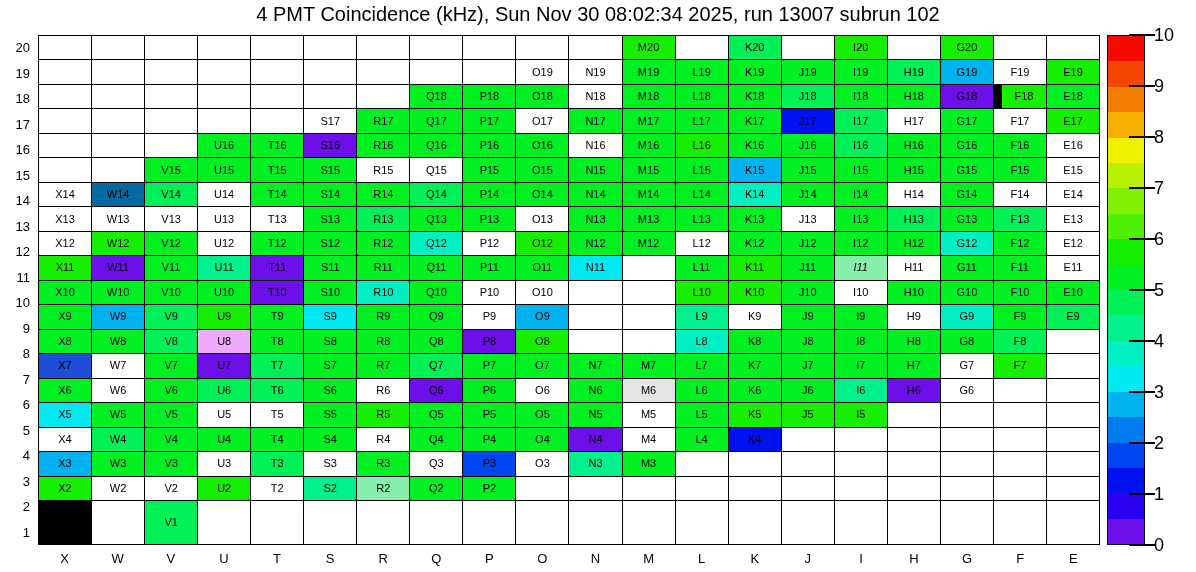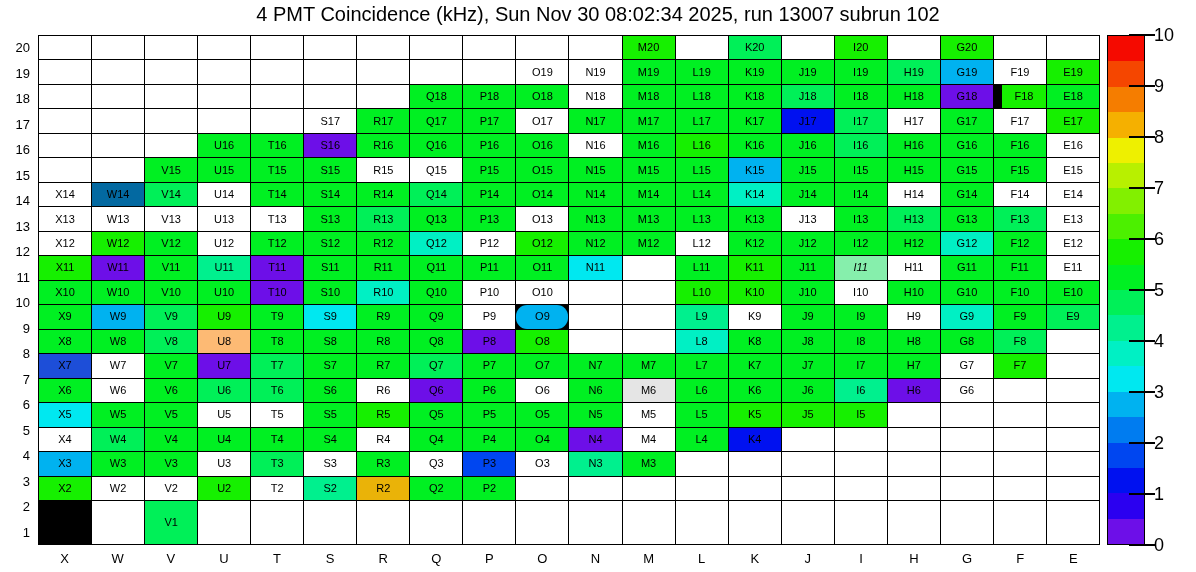--- a/index.html
+++ b/index.html
@@ -281,35 +281,35 @@
     <div class="cell" style="background: rgb(0, 240, 34);">E10</div>
     <div class="cell" style="background: rgb(0, 240, 34);">X9</div>
     <div class="cell" style="background: rgb(0, 178, 240);">W9</div>
     <div class="cell" style="background: rgb(0, 240, 88);">V9</div>
     <div class="cell" style="background: rgb(22, 240, 0);">U9</div>
     <div class="cell" style="background: rgb(0, 240, 34);">T9</div>
     <div class="cell" style="background: rgb(0, 232, 240);">S9</div>
     <div class="cell" style="background: rgb(0, 240, 34);">R9</div>
     <div class="cell" style="background: rgb(0, 240, 34);">Q9</div>
     <div class="cell">P9</div>
-    <div class="cell" style="background: rgb(0, 178, 240); border-radius: 11px;">O9</div>
+    <div class="cell" style="background: rgb(0, 178, 240);">O9</div>
     <div class="cell"></div>
     <div class="cell"></div>
     <div class="cell" style="background: rgb(0, 240, 142);">L9</div>
     <div class="cell">K9</div>
     <div class="cell" style="background: rgb(0, 240, 34);">J9</div>
     <div class="cell" style="background: rgb(0, 240, 34);">I9</div>
     <div class="cell">H9</div>
     <div class="cell" style="background: rgb(0, 240, 196);">G9</div>
     <div class="cell" style="background: rgb(0, 240, 34);">F9</div>
     <div class="cell" style="background: rgb(0, 240, 88);">E9</div>
     <div class="cell" style="background: rgb(0, 240, 34);">X8</div>
     <div class="cell" style="background: rgb(0, 240, 34);">W8</div>
     <div class="cell" style="background: rgb(0, 240, 88);">V8</div>
-    <div class="cell" style="background: #fdba74; text-align: center;">U8</div>
+    <div class="cell" style="background: #f0abfc; text-align: center;">U8</div>
     <div class="cell" style="background: rgb(0, 240, 34);">T8</div>
     <div class="cell" style="background: rgb(0, 240, 34);">S8</div>
     <div class="cell" style="background: rgb(0, 240, 34);">R8</div>
     <div class="cell" style="background: rgb(0, 240, 34);">Q8</div>
     <div class="cell" style="background: rgb(109, 15, 232);">P8</div>
     <div class="cell" style="background: rgb(22, 240, 0);">O8</div>
     <div class="cell"></div>
     <div class="cell"></div>
     <div class="cell" style="background: rgb(0, 240, 196);">L8</div>
     <div class="cell" style="background: rgb(0, 240, 34);">K8</div>
@@ -418,21 +418,21 @@
     <div class="cell"></div>
     <div class="cell"></div>
     <div class="cell"></div>
     <div class="cell"></div>
     <div class="cell" style="background: rgb(22, 240, 0);">X2</div>
     <div class="cell">W2</div>
     <div class="cell">V2</div>
     <div class="cell" style="background: rgb(22, 240, 0);">U2</div>
     <div class="cell">T2</div>
     <div class="cell" style="background: rgb(0, 240, 142);">S2</div>
-    <div class="cell" style="background: #eab308;">R2</div>
+    <div class="cell" style="background: #86efac;">R2</div>
     <div class="cell" style="background: rgb(0, 240, 34);">Q2</div>
     <div class="cell" style="background: rgb(0, 240, 34);">P2</div>
     <div class="cell"></div>
     <div class="cell"></div>
     <div class="cell"></div>
     <div class="cell"></div>
     <div class="cell"></div>
     <div class="cell"></div>
     <div class="cell"></div>
     <div class="cell"></div>

